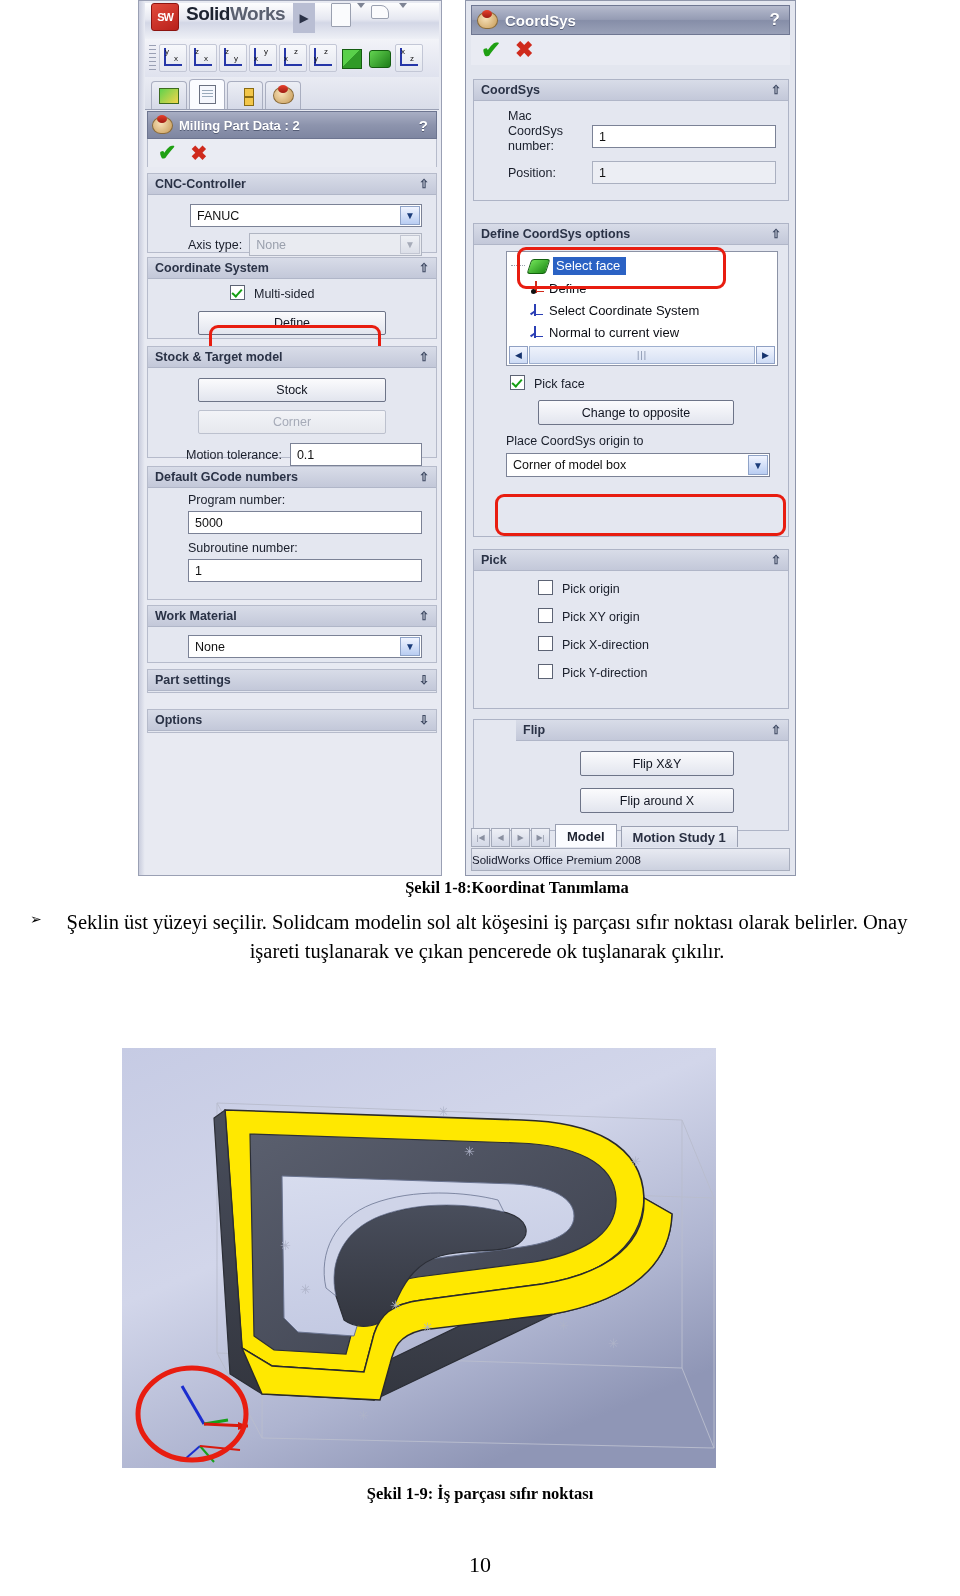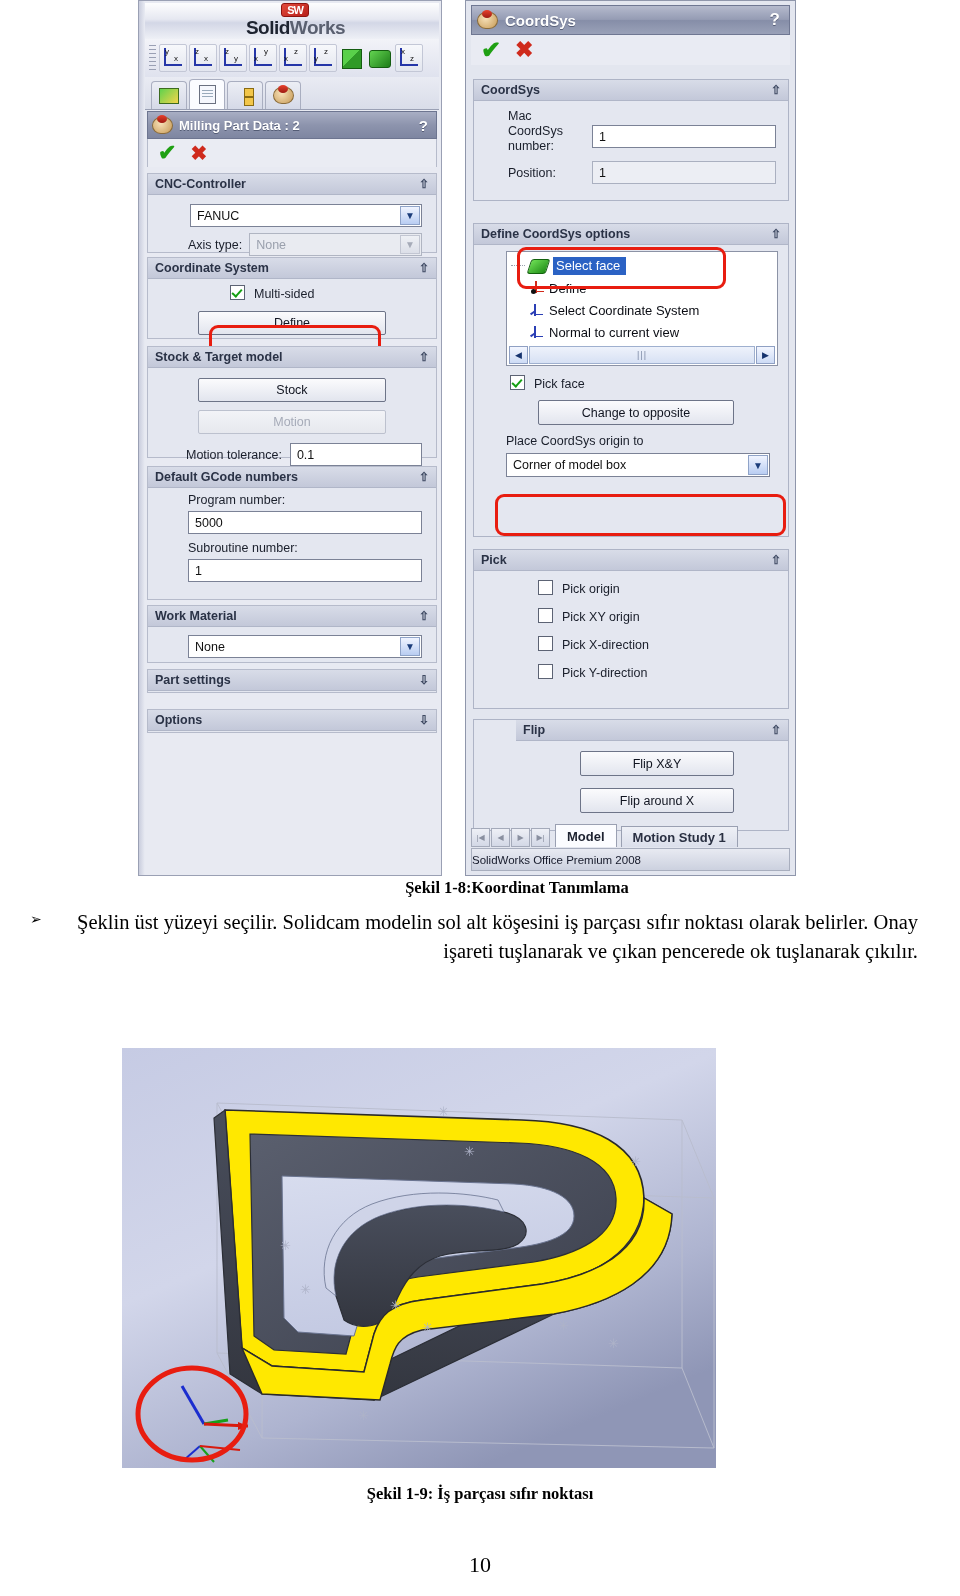--- a/index.html
+++ b/index.html
@@ -8,21 +8,21 @@
 
   
   #sw-panel{position:absolute;left:0px;top:0px;width:304px;height:876px;
      background:#e8eaf2;border:1px solid #9aa0b4;box-sizing:border-box;}
   .sw-outer-shade{position:absolute;left:0;top:0;width:6px;height:100%;
      background:linear-gradient(90deg,#c9cddd,#e9ebf3);}
 
   
   #sw-titlebar{position:absolute;left:6px;top:2px;right:2px;height:36px;
      background:linear-gradient(180deg,#fdfdfe 0%,#e6e8f1 45%,#d3d7e6 55%,#eef0f6 100%);
-     border-bottom:1px solid #aab0c2;display:flex;align-items:center;flex-direction:column;}
+     border-bottom:1px solid #aab0c2;display:flex;}
   .sw-logo{width:26px;height:26px;margin-left:6px;border-radius:3px;
      background:linear-gradient(150deg,#e24b3c,#b8201a);border:1px solid #8d1410;
      color:#fff;font:bold 11px "Liberation Sans",sans-serif;display:flex;
      align-items:center;justify-content:center;letter-spacing:-1px;}
   .sw-word{margin-left:7px;font:bold 19px "Liberation Sans",sans-serif;color:#1d2330;letter-spacing:-0.5px;}
   .sw-word i{font-style:normal;color:#5a6070;font-weight:bold;}
   .sw-arrow{margin-left:8px;width:22px;height:30px;background:#b9bed3;
      display:flex;align-items:center;justify-content:center;color:#2b3247;font-size:12px;}
   .sw-doc-ic{margin-left:16px;width:18px;height:22px;border:1.5px solid #9aa0b0;border-radius:1px;background:#fafbfd;}
   .caret{display:inline-block;width:0;height:0;border-left:4px solid transparent;
@@ -154,21 +154,21 @@
   #cs-status{position:absolute;left:5px;right:5px;bottom:4px;height:21px;
      background:linear-gradient(180deg,#e8eaf2,#ccd1df);border:1px solid #a8aebe;
      display:flex;align-items:center;
      font:11.5px "Liberation Sans",sans-serif;color:#15192a;}
 
   
   .cap{position:absolute;width:100%;text-align:center;
        font:bold 16.5px "Liberation Serif",serif;color:#000;}
   #para{position:absolute;left:0;top:908px;width:960px;}
   #para .bullet{position:absolute;left:30px;top:3px;font:14px "Liberation Sans",sans-serif;color:#000;}
-  #para .ptxt{margin:0 42px 0 56px;font:20.5px "Liberation Serif",serif;color:#000;line-height:1.42;text-align:right;}
+  #para .ptxt{margin:0 42px 0 56px;font:20.5px "Liberation Serif",serif;color:#000;line-height:1.42;text-align:center;}
 
   
   #model{position:absolute;left:122px;top:1048px;width:594px;height:420px;overflow:hidden;
      background:linear-gradient(150deg,#c9cee6 0%,#d3d7ea 35%,#b9bed6 72%,#9aa0bd 100%);}
   #model svg{position:absolute;left:0;top:0;}
 </style>
 </head>
 <body>
 
 <div class="figwrap">
@@ -291,21 +291,21 @@
     </div>
     <div class="redring" style="left:70px;top:324px;width:166px;height:34px;"></div>
 
     <div class="grp" style="top:345px;height:110px;">
       <div class="grphdr">
         <span>Stock &amp; Target model</span>
         <span class="chev">⇧</span>
       </div>
       <div class="grpbody">
         <div class="btn" style="margin:5px 42px 0 42px;">Stock</div>
-        <div class="btn dis" style="margin:8px 42px 0 42px;">Motion</div>
+        <div class="btn dis" style="margin:8px 42px 0 42px;">Corner</div>
         <div style="display:flex;align-items:center;margin:9px 6px 0 30px;">
           <span class="lbl">Motion tolerance:</span>
           <div class="txtin" style="flex:1;margin-left:8px;">0.1</div>
         </div>
       </div>
     </div>
 
     <div class="grp" style="top:465px;height:132px;">
       <div class="grphdr">
         <span>Default GCode numbers</span>

